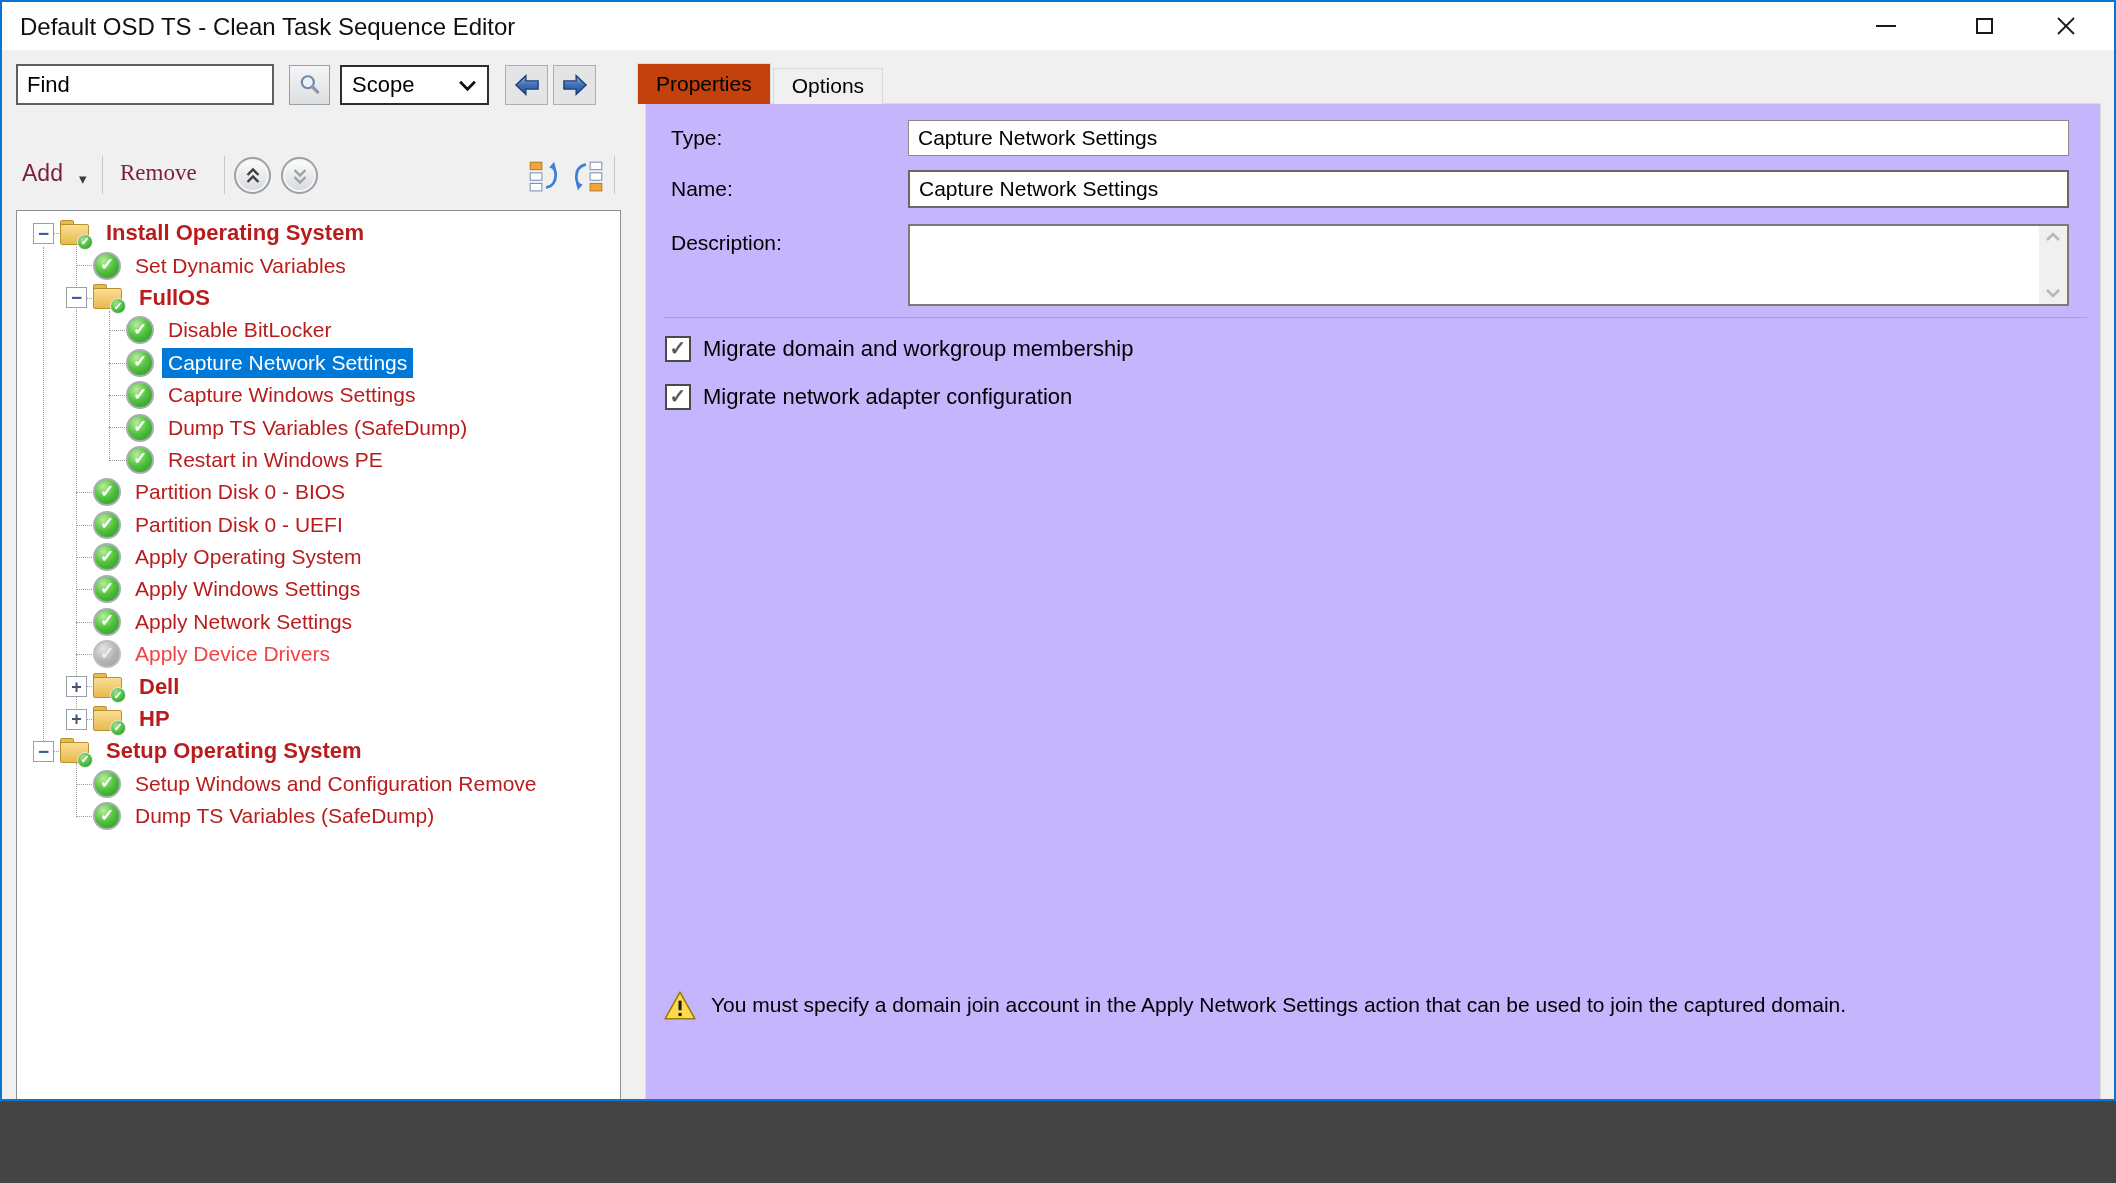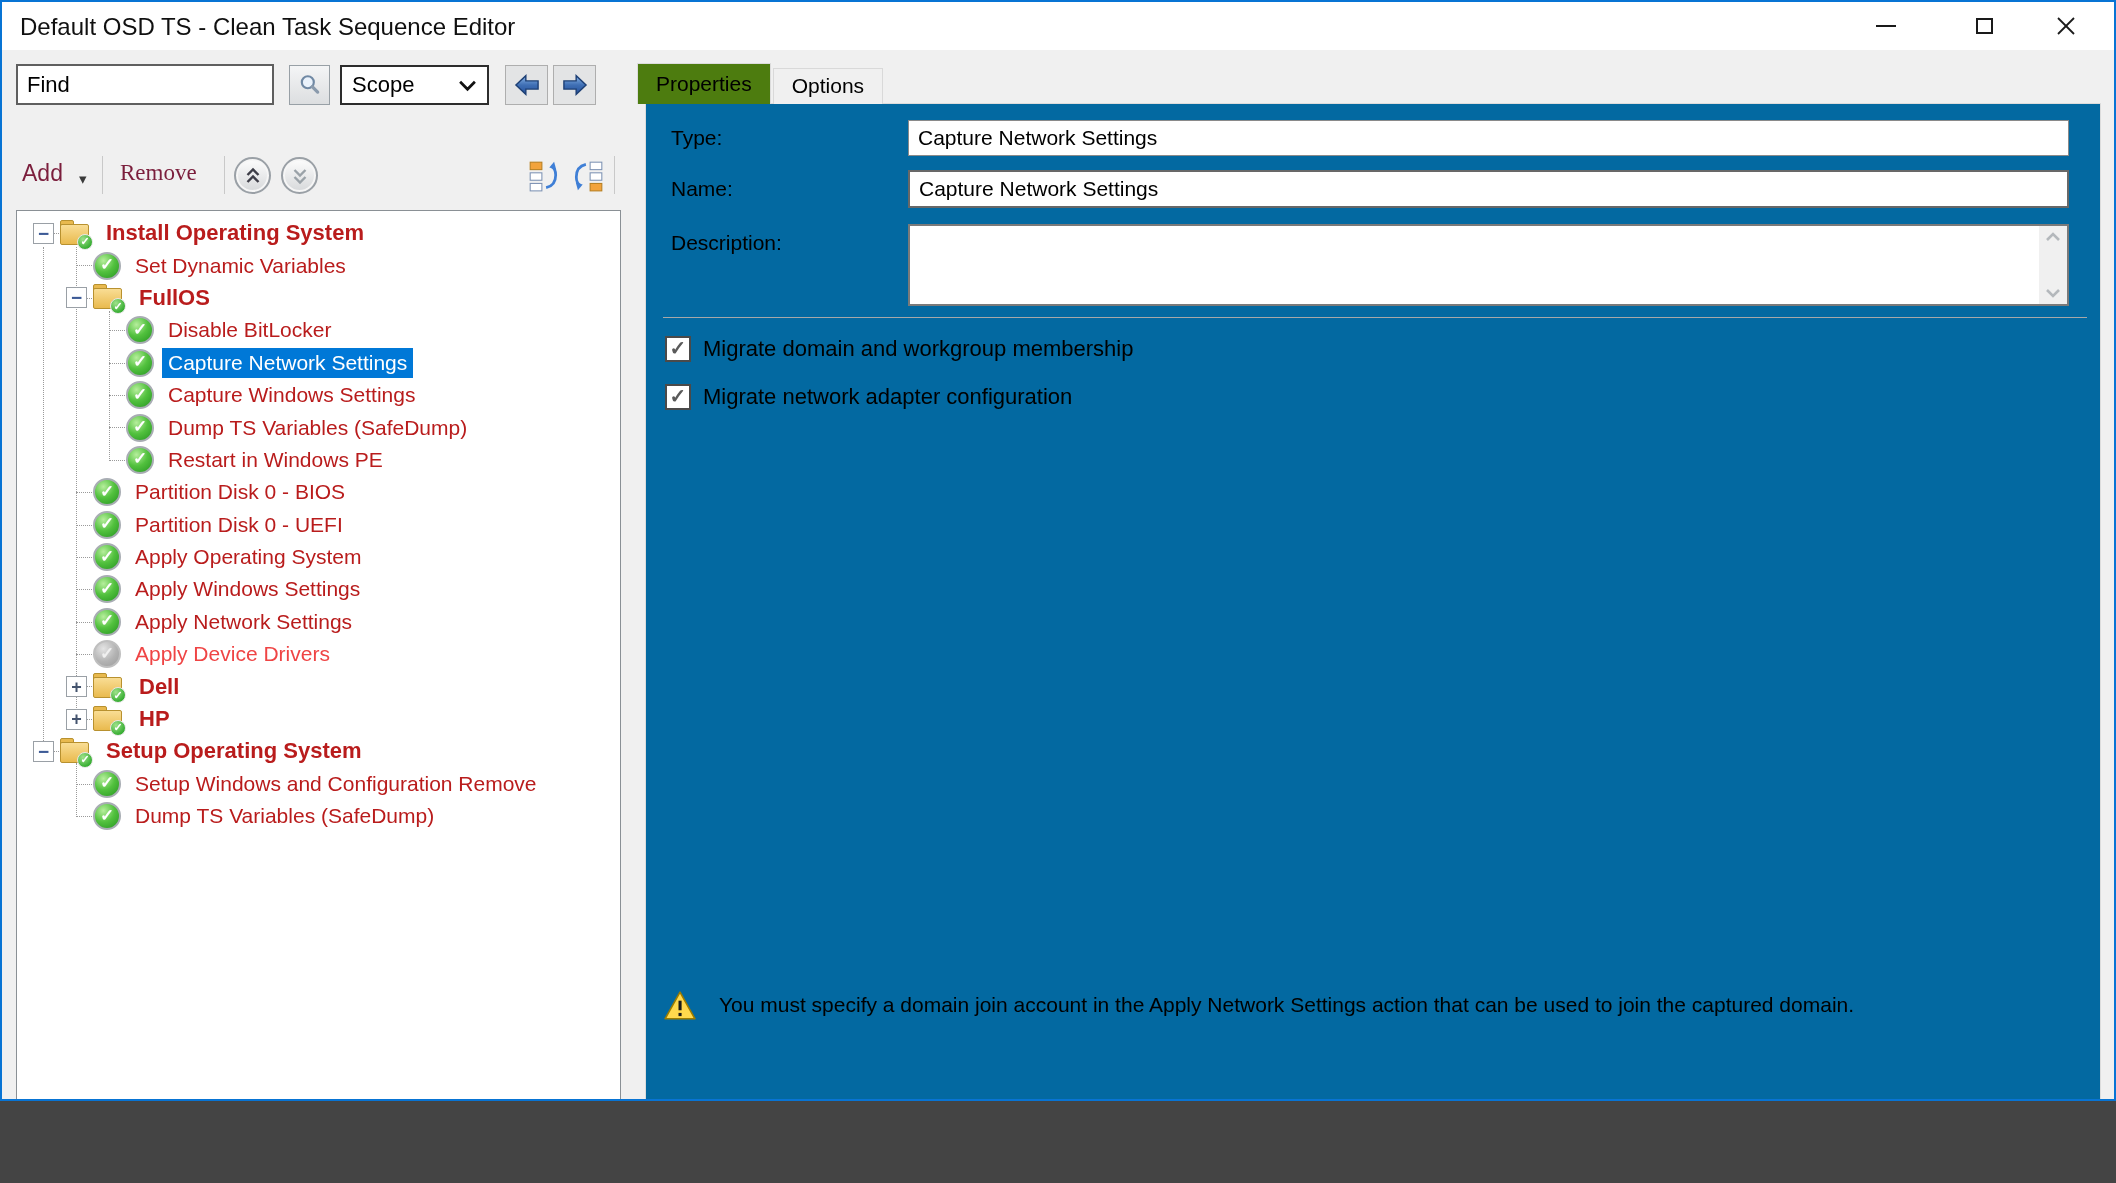--- a/index.html
+++ b/index.html
@@ -88,23 +88,23 @@
   .tree-row.bold .label { font-weight:bold; font-size:22px; }
   .tree-row.disabled .label { color:#ef4444; }
   .tree-row.selected .label { background:#0078d7; color:#fff; }
 
   .status-text { position:absolute; left:16px; top:1118px; font-size:22px; color:#000; }
 
   
   .tab-strip { position:absolute; left:635px; top:61px; height:41px; display:flex; align-items:flex-end; z-index:3; }
   .tab { height:36px; padding:5px 18px 0 18px; font-size:21px; color:#000; background:#f0f0f0;
     border:1px solid #d9d9d9; border-bottom:none; margin-right:2px; }
-  .tab.active { height:41px; background:#4d7c0f; border-color:#dcdcdc; padding-top:8px; }
+  .tab.active { height:41px; background:#c2410c; border-color:#dcdcdc; padding-top:8px; }
   .tab-page { position:absolute; left:643px; top:101px; width:1456px; height:1017px;
-    background:#0369a1; border:1px solid #dcdcdc; }
+    background:#c4b5fd; border:1px solid #dcdcdc; }
 
   .field-label { position:absolute; font-size:21px; color:#000; }
   .lbl-type { left:25px; top:22px; } .lbl-name { left:25px; top:73px; } .lbl-desc { left:25px; top:127px; }
   .type-field { position:absolute; left:262px; top:16px; width:1161px; height:36px; background:#fff;
     border:1px solid #8a8a8a; font-family:"Liberation Sans",sans-serif; font-size:21px; color:#000; padding:0 9px; outline:none; }
   .name-field { position:absolute; left:262px; top:66px; width:1161px; height:38px; background:#fff;
     border:2px solid #686868; font-family:"Liberation Sans",sans-serif; font-size:21px; color:#000; padding:0 9px; outline:none; }
   .desc-wrap { position:absolute; left:262px; top:120px; width:1161px; height:82px;
     border:2px solid #7a7a7a; background:#fff; }
   .desc-input { position:absolute; left:0; top:0; width:1129px; height:78px; border:none; resize:none;
@@ -114,21 +114,21 @@
   .hsep { position:absolute; left:17px; top:213px; width:1424px; height:0; border-top:1px solid #a8a8a8; }
 
   .checkbox-group { position:absolute; left:19px; top:231px; }
   .cb-row { display:flex; align-items:center; margin-bottom:21px; height:27px; }
   .cb-box { width:26px; height:26px; border:2px solid #4a4a4a; background:#fff; margin-right:12px;
     display:flex; align-items:center; justify-content:center; }
   .cb-tick { display:none; color:#5a5a5a; font-size:20px; font-weight:bold; transform:translateY(-1px); }
   .cb-row.checked .cb-tick { display:block; }
   .cb-label { font-size:22px; color:#000; }
 
-  .warning-row { position:absolute; left:17px; top:886px; display:flex; align-items:flex-start;gap:8px; }
+  .warning-row { position:absolute; left:17px; top:886px; display:flex; align-items:flex-start; }
   .warning-icon { margin-right:14px; flex:0 0 auto; }
   .warning-text { font-size:21px; color:#000; padding-top:3px; max-width:1380px; }
 
   
   .footer-btn { position:absolute; top:1126px; width:155px; height:45px; background:#e1e1e1;
     border:1px solid #adadad; font-family:"Liberation Sans",sans-serif; font-size:22px; color:#000; }
   .btn-ok { left:1582px; } .btn-cancel { left:1762px; } .btn-apply { left:1942px; }
 
   svg { display:block; }
 </style>

